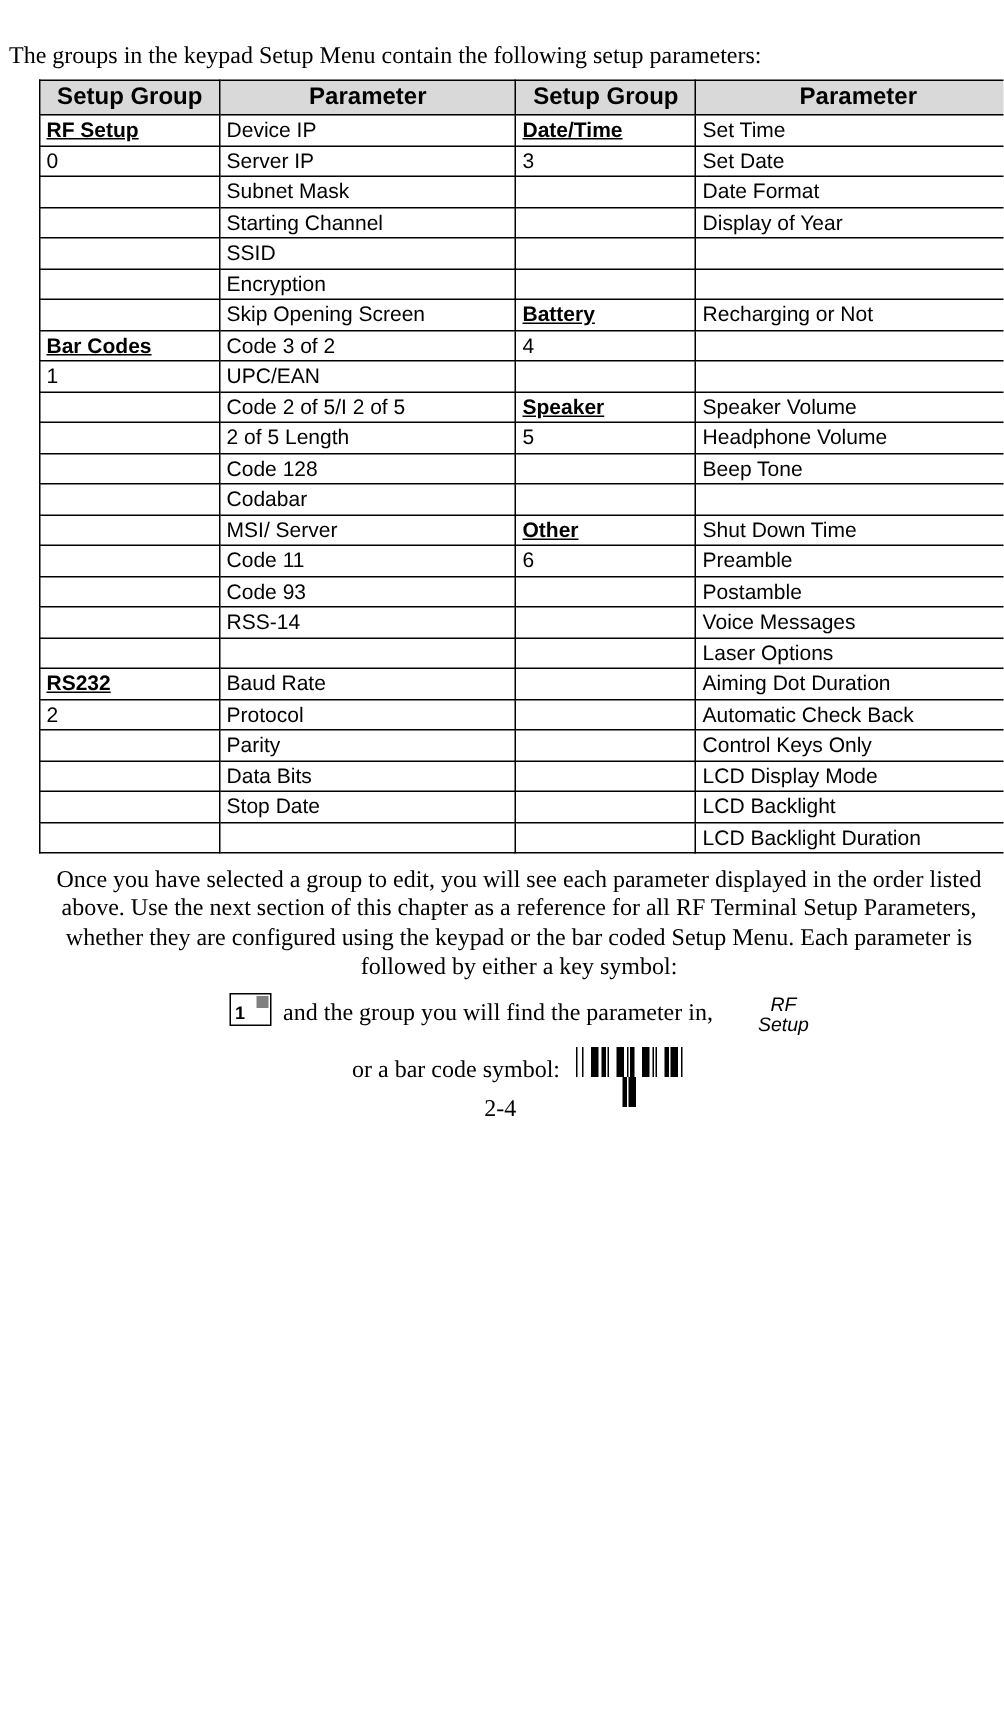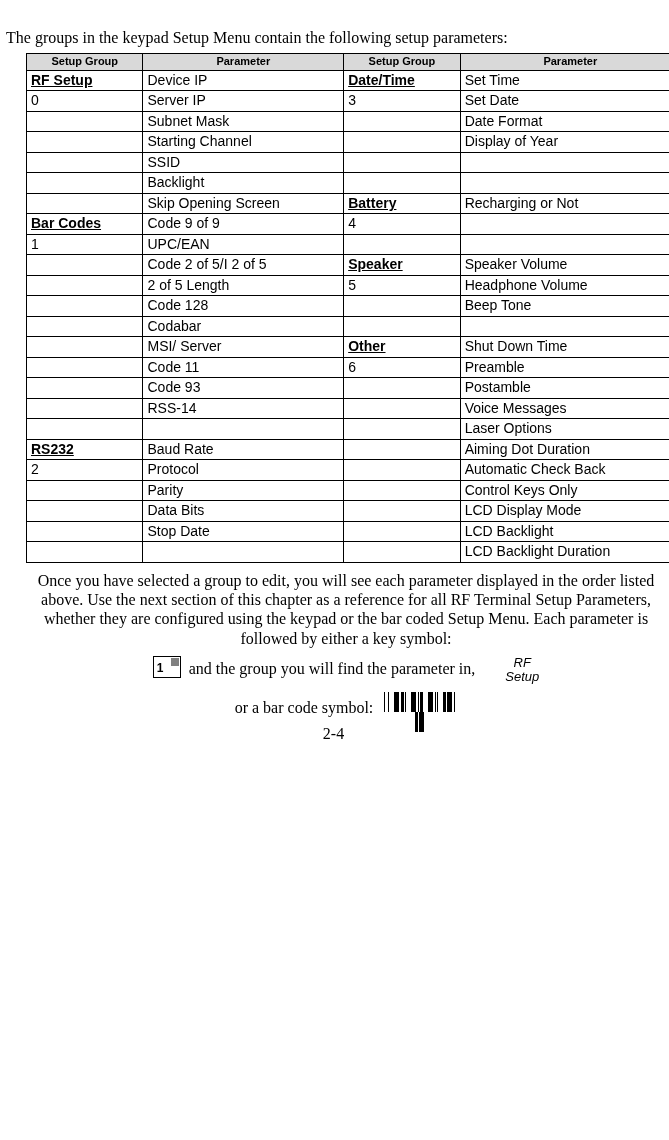--- a/index.html
+++ b/index.html
@@ -25,21 +25,21 @@
     border:1px solid #000;
     padding:1px 4px 1px 4px;
     text-align:left;
     vertical-align:top;
     line-height:1.25;
     white-space:nowrap;
   }
   table.setup th{
     background:#d9d9d9;
     font-weight:bold;
-    font-size:11px;
+    font-size:16px;
     text-align:center;
   }
   .c0{width:92px;}
   .c1{width:165px;}
   .c2{width:92px;}
   .c3{width:182px;}
   .b{font-weight:bold;text-decoration:underline;}
   
   .body-block{margin:8px 0 0 20px;width:640px;}
   .body-block p{margin:0 0 8px 0;line-height:1.2;text-align:center;}
@@ -130,33 +130,33 @@
         <td class="c3">Display of Year</td>
       </tr>
       <tr>
         <td class="c0"></td>
         <td class="c1">SSID</td>
         <td class="c2"></td>
         <td class="c3"></td>
       </tr>
       <tr>
         <td class="c0"></td>
-        <td class="c1">Backlight</td>
+        <td class="c1">Encryption</td>
         <td class="c2"></td>
         <td class="c3"></td>
       </tr>
       <tr>
         <td class="c0"></td>
         <td class="c1">Skip Opening Screen</td>
         <td class="c2 b">Battery</td>
         <td class="c3">Recharging or Not</td>
       </tr>
       <tr>
         <td class="c0 b">Bar Codes</td>
-        <td class="c1">Code 9 of 9</td>
+        <td class="c1">Code 3 of 2</td>
         <td class="c2">4</td>
         <td class="c3"></td>
       </tr>
       <tr>
         <td class="c0">1</td>
         <td class="c1">UPC/EAN</td>
         <td class="c2"></td>
         <td class="c3"></td>
       </tr>
       <tr>

